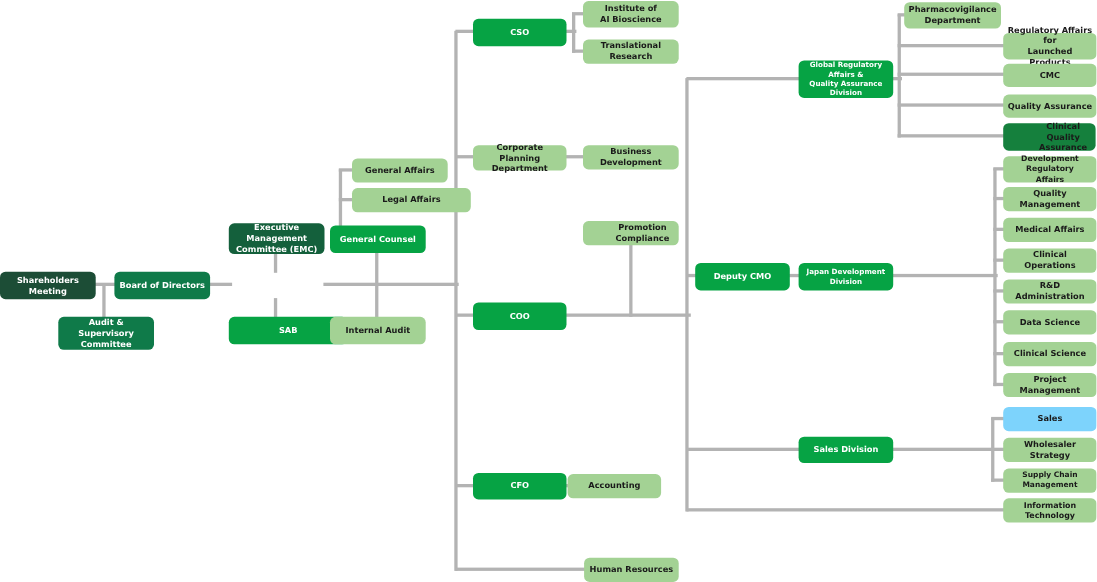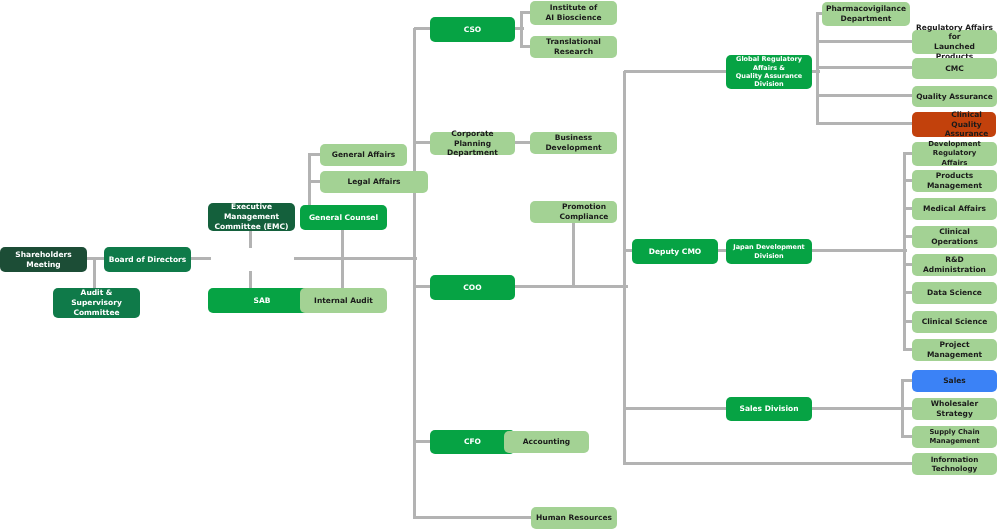--- a/index.html
+++ b/index.html
@@ -84,41 +84,41 @@
     <div class="node" style="left: 430px; top: 17px; width: 85px; height: 25px; background: rgb(6, 163, 68); color: rgb(255, 255, 255);">CSO</div>
     <div class="node" style="left: 530px; top: 1px; width: 87px; height: 24px; background: rgb(163, 210, 148); color: rgb(26, 26, 26);">Institute of
 AI Bioscience</div>
     <div class="node" style="left: 530px; top: 36px; width: 87px; height: 22px; background: rgb(163, 210, 148); color: rgb(26, 26, 26);">Translational Research</div>
     <div class="node" style="left: 430px; top: 132px; width: 85px; height: 23px; background: rgb(163, 210, 148); color: rgb(26, 26, 26);">Corporate Planning
 Department</div>
     <div class="node" style="left: 530px; top: 132px; width: 87px; height: 22px; background: rgb(163, 210, 148); color: rgb(26, 26, 26);">Business Development</div>
     <div class="node" style="left: 530px; top: 201px; width: 87px; height: 22px; background: rgb(163, 210, 148); color: rgb(26, 26, 26); padding-left: 24px;">Promotion Compliance</div>
     <div class="node" style="left: 430px; top: 275px; width: 85px; height: 25px; background: rgb(6, 163, 68); color: rgb(255, 255, 255);">COO</div>
     <div class="node" style="left: 430px; top: 430px; width: 85px; height: 24px; background: rgb(6, 163, 68); color: rgb(255, 255, 255);">CFO</div>
-    <div class="node" style="left: 504px; top: 431px; width: 85px; height: 22px; background: rgb(163, 210, 148); color: rgb(26, 26, 26);">Accounting</div>
+    <div class="node" style="left: 516px; top: 431px; width: 85px; height: 22px; background: rgb(163, 210, 148); color: rgb(26, 26, 26);">Accounting</div>
     <div class="node" style="left: 531px; top: 507px; width: 86px; height: 22px; background: rgb(163, 210, 148); color: rgb(26, 26, 26);">Human Resources</div>
     <div class="node" style="left: 726px; top: 55px; width: 86px; height: 34px; background: rgb(6, 163, 68); color: rgb(255, 255, 255); font-size: 6.5px;">Global Regulatory Affairs &amp;
 Quality Assurance Division</div>
     <div class="node" style="left: 632px; top: 239px; width: 86px; height: 25px; background: rgb(6, 163, 68); color: rgb(255, 255, 255);">Deputy CMO</div>
     <div class="node" style="left: 726px; top: 239px; width: 86px; height: 25px; background: rgb(6, 163, 68); color: rgb(255, 255, 255); font-size: 6.5px;">Japan Development Division</div>
     <div class="node" style="left: 726px; top: 397px; width: 86px; height: 24px; background: rgb(6, 163, 68); color: rgb(255, 255, 255);">Sales Division</div>
     <div class="node" style="left: 822px; top: 2px; width: 88px; height: 24px; background: rgb(163, 210, 148); color: rgb(26, 26, 26);">Pharmacovigilance
 Department</div>
     <div class="node" style="left: 912px; top: 30px; width: 85px; height: 24px; background: rgb(163, 210, 148); color: rgb(26, 26, 26);">Regulatory Affairs for
 Launched Products</div>
     <div class="node" style="left: 912px; top: 58px; width: 85px; height: 21px; background: rgb(163, 210, 148); color: rgb(26, 26, 26);">CMC</div>
     <div class="node" style="left: 912px; top: 86px; width: 85px; height: 21px; background: rgb(163, 210, 148); color: rgb(26, 26, 26);">Quality Assurance</div>
-    <div class="node" style="left: 912px; top: 112px; width: 84px; height: 25px; background: #c2410c; color: rgb(26, 26, 26); padding-left: 28px;">Clinical Quality
+    <div class="node" style="left: 912px; top: 112px; width: 84px; height: 25px; background: #15803d; color: rgb(26, 26, 26); padding-left: 28px;">Clinical Quality
 Assurance</div>
     <div class="node" style="left: 912px; top: 142px; width: 85px; height: 24px; background: rgb(163, 210, 148); color: rgb(26, 26, 26); font-size: 7px;">Development Regulatory
 Affairs</div>
-    <div class="node" style="left: 912px; top: 170px; width: 85px; height: 22px; background: rgb(163, 210, 148); color: rgb(26, 26, 26);">Products Management</div>
+    <div class="node" style="left: 912px; top: 170px; width: 85px; height: 22px; background: rgb(163, 210, 148); color: rgb(26, 26, 26);">Quality Management</div>
     <div class="node" style="left: 912px; top: 198px; width: 85px; height: 22px; background: rgb(163, 210, 148); color: rgb(26, 26, 26);">Medical Affairs</div>
     <div class="node" style="left: 912px; top: 226px; width: 85px; height: 22px; background: rgb(163, 210, 148); color: rgb(26, 26, 26);">Clinical Operations</div>
     <div class="node" style="left: 912px; top: 254px; width: 85px; height: 22px; background: rgb(163, 210, 148); color: rgb(26, 26, 26);">R&amp;D Administration</div>
     <div class="node" style="left: 912px; top: 282px; width: 85px; height: 22px; background: rgb(163, 210, 148); color: rgb(26, 26, 26);">Data Science</div>
     <div class="node" style="left: 912px; top: 311px; width: 85px; height: 22px; background: rgb(163, 210, 148); color: rgb(26, 26, 26);">Clinical Science</div>
     <div class="node" style="left: 912px; top: 339px; width: 85px; height: 22px; background: rgb(163, 210, 148); color: rgb(26, 26, 26);">Project Management</div>
-    <div class="node" style="left: 912px; top: 370px; width: 85px; height: 22px; background: #3b82f6; color: rgb(26, 26, 26);">Sales</div>
+    <div class="node" style="left: 912px; top: 370px; width: 85px; height: 22px; background: #7dd3fc; color: rgb(26, 26, 26);">Sales</div>
     <div class="node" style="left: 912px; top: 398px; width: 85px; height: 22px; background: rgb(163, 210, 148); color: rgb(26, 26, 26);">Wholesaler Strategy</div>
     <div class="node" style="left: 912px; top: 426px; width: 85px; height: 22px; background: rgb(163, 210, 148); color: rgb(26, 26, 26); font-size: 6.8px;">Supply Chain Management</div>
     <div class="node" style="left: 912px; top: 453px; width: 85px; height: 22px; background: rgb(163, 210, 148); color: rgb(26, 26, 26); font-size: 7.2px;">Information Technology</div>
   </div>
 
 </body></html>

